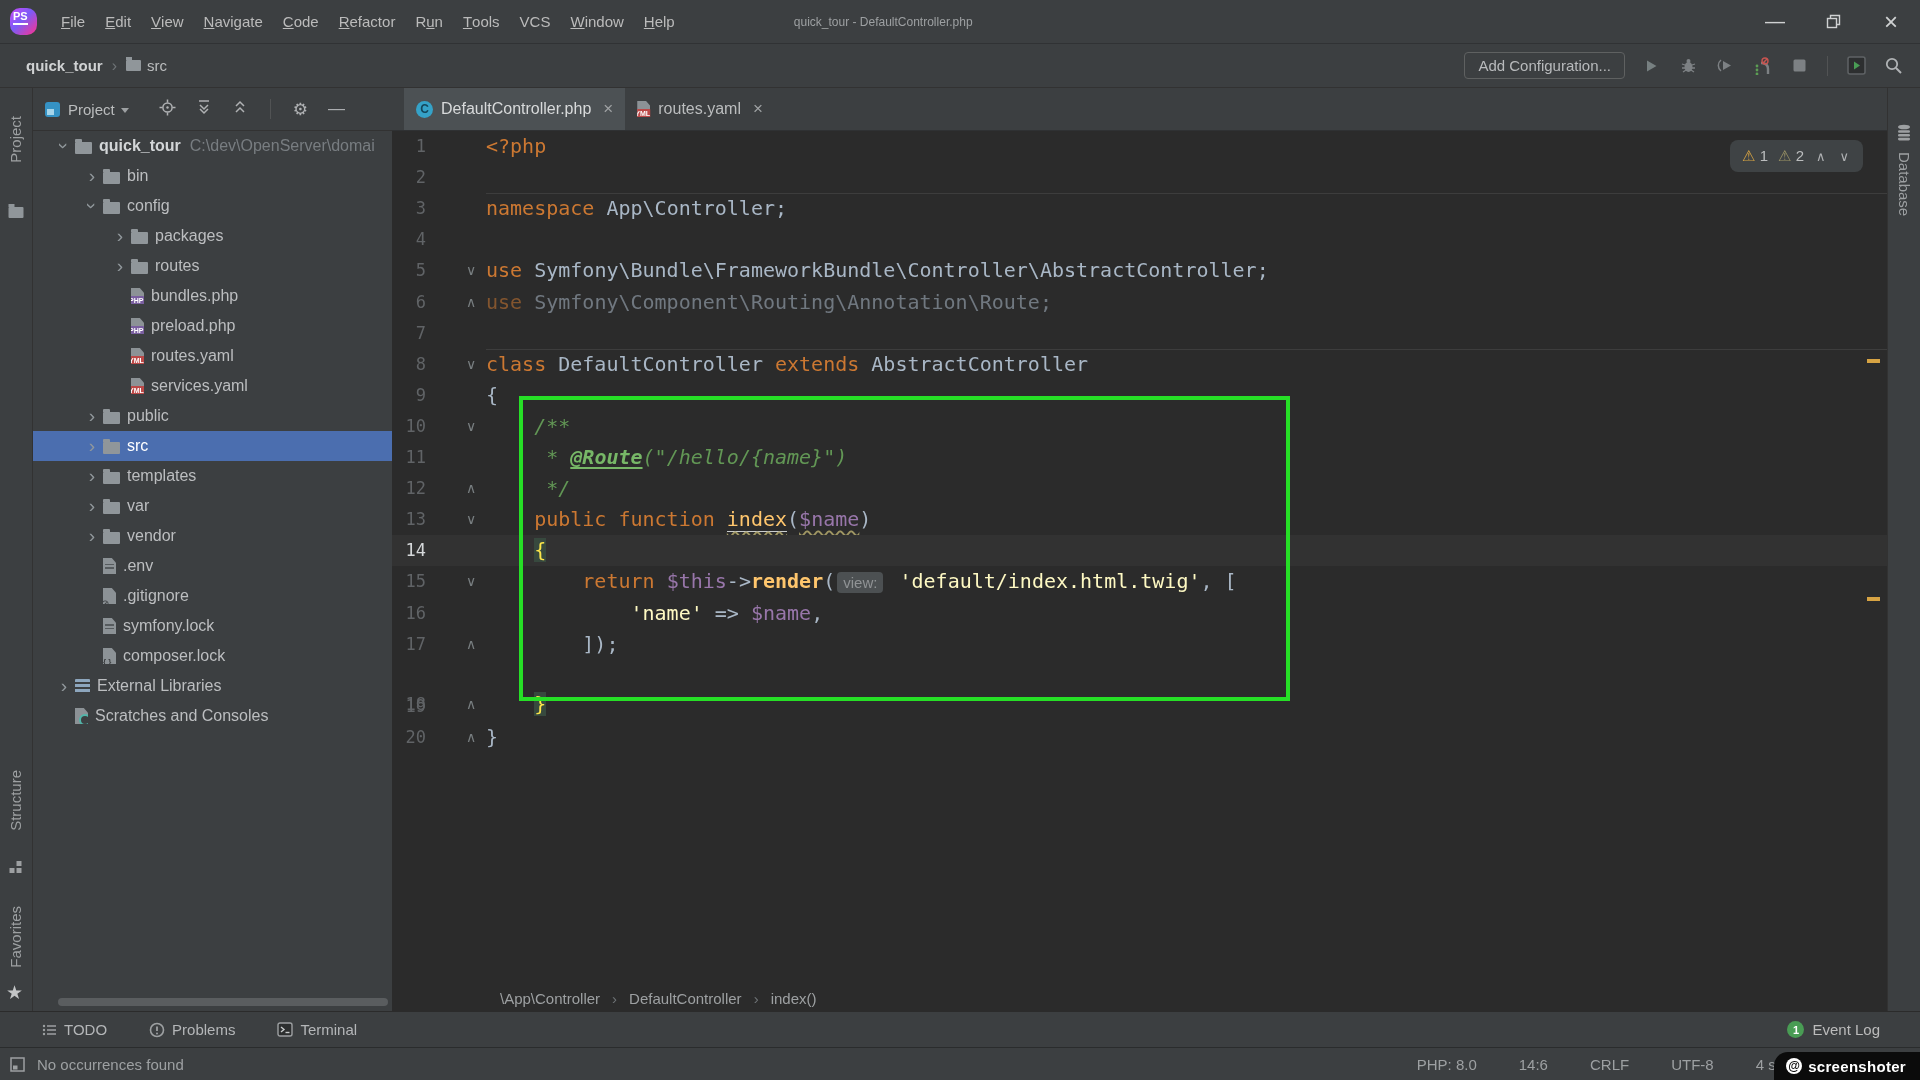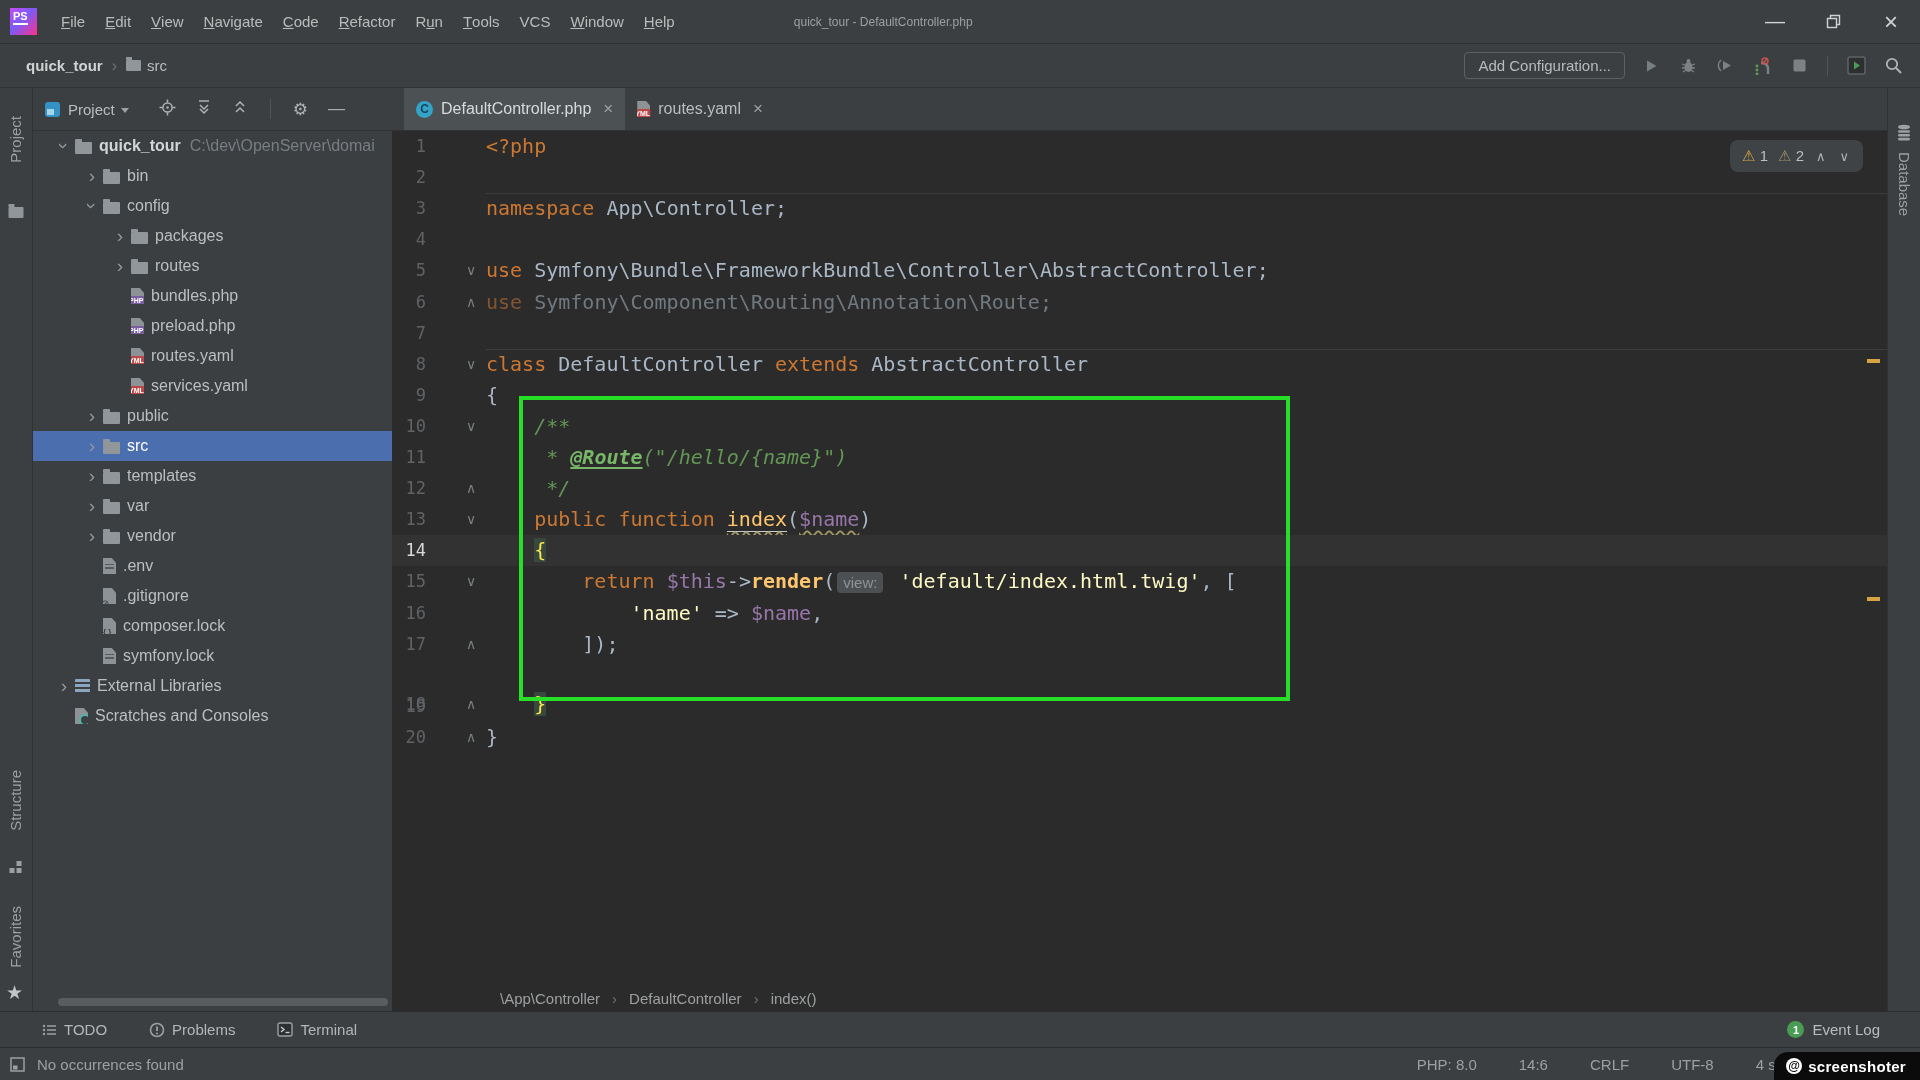--- a/index.html
+++ b/index.html
@@ -3,21 +3,21 @@
 <meta charset="utf-8">
 <style>
   * { margin:0; padding:0; box-sizing:border-box; }
   html,body { width:1920px; height:1080px; overflow:hidden; background:#2b2b2b;
     font-family:"Liberation Sans", sans-serif; color:#bbbbbb; }
   .abs { position:absolute; }
 
   
   .titlebar { position:absolute; left:0; top:0; right:0; height:44px; background:#3c3f41;
     border-bottom:1px solid #303234; display:flex; align-items:center; z-index:20; }
-  .app-logo { width:27px; height:27px; border-radius:0; margin:0 14px 0 10px; position:relative;
+  .app-logo { width:27px; height:27px; border-radius:10px; margin:0 14px 0 10px; position:relative;
     background:linear-gradient(135deg,#c94af7 0%,#7b5bf7 45%,#ff318c 100%); flex:0 0 auto; }
   .app-logo span { position:absolute; top:2px; left:3px; font-size:11px; font-weight:bold; color:#fff;
     border-bottom:2px solid #fff; line-height:13px; }
   .menu-item { padding:0 10px; height:100%; display:flex; align-items:center; font-size:15px; color:#bbbbbb; cursor:default; }
   .mn { text-decoration:underline; }
   .win-title { position:absolute; left:46%; transform:translateX(-50%); color:#9da0a2; font-size:12px; }
   .win-controls { margin-left:auto; display:flex; height:100%; }
   .win-btn { width:58px; height:100%; display:flex; align-items:center; justify-content:center; color:#cfd1d2; font-size:20px; }
 
   
@@ -384,27 +384,27 @@
         <span class="ti ti-envfile"></span>
         <span class="tree-label">.env</span>
       </div>
       <div class="tree-row" style="padding-left: 48px;">
         <span class="chev"></span>
         <span class="ti ti-ignore"></span>
         <span class="tree-label">.gitignore</span>
       </div>
       <div class="tree-row" style="padding-left: 48px;">
         <span class="chev"></span>
+        <span class="ti ti-envfile"></span>
+        <span class="tree-label">symfony.lock</span>
+      </div>
+      <div class="tree-row" style="padding-left: 48px;">
+        <span class="chev"></span>
         <span class="ti ti-json"></span>
         <span class="tree-label">composer.lock</span>
-      </div>
-      <div class="tree-row" style="padding-left: 48px;">
-        <span class="chev"></span>
-        <span class="ti ti-envfile"></span>
-        <span class="tree-label">symfony.lock</span>
       </div>
       <div class="tree-row" style="padding-left: 20px;">
         <span class="chev">›</span>
         <span class="ti ti-lib"></span>
         <span class="tree-label">External Libraries</span>
       </div>
       <div class="tree-row" style="padding-left: 20px;">
         <span class="chev"></span>
         <span class="ti ti-scratch"></span>
         <span class="tree-label">Scratches and Consoles</span>

